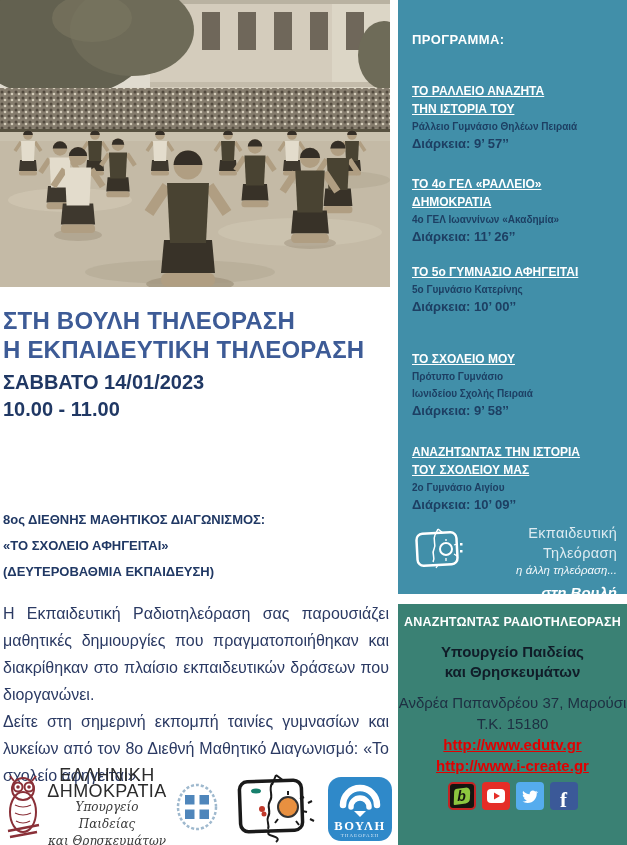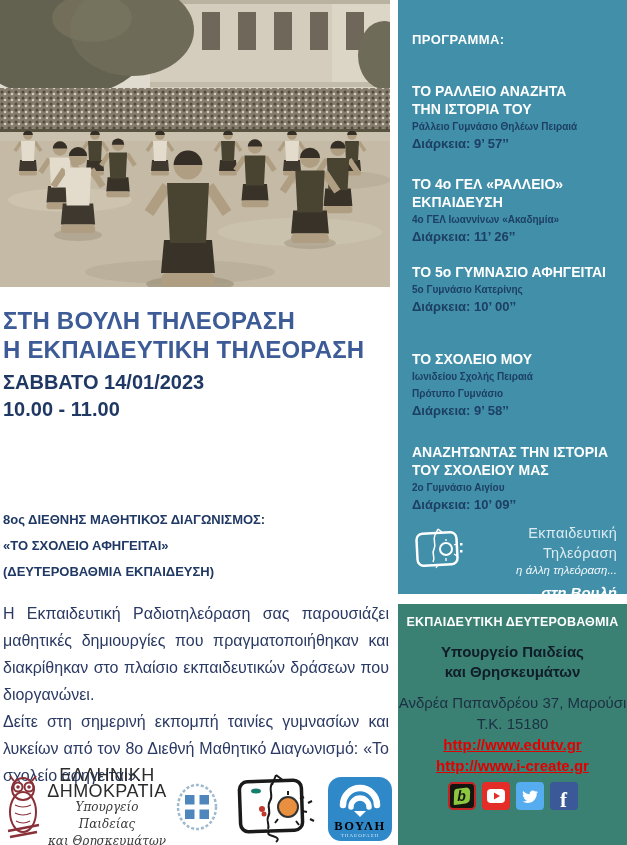--- a/index.html
+++ b/index.html
@@ -24,27 +24,27 @@
   
   .footer { position:absolute; left:0; top:772px; width:396px; height:73px; display:flex; align-items:center; }
   .owl-wrap { margin-left:6px; flex:0 0 auto; }
   .rep-text { margin-left:4px; width:122px; text-align:center; }
   .rep-name { font-size:18px; color:#2b2b2b; letter-spacing:0.4px; line-height:16px; }
   .rep-min { font-family:"DejaVu Serif", serif; font-style:italic; font-size:12px; color:#3a3a3a; line-height:17px; }
   .emblem-wrap { margin-left:8px; flex:0 0 auto; }
   .tv-wrap { margin-left:14px; flex:0 0 auto; }
   .vouli { margin-left:12px; flex:0 0 auto; width:64px; height:64px; border-radius:13px; background:#2f89c9; text-align:center; }
   .vouli svg { margin-top:6px; }
-  .vouli-name { font-family:"Liberation Serif", serif; font-weight:bold; font-size:12.5px; color:#000000; letter-spacing:1.5px; line-height:11px; }
+  .vouli-name { font-family:"Liberation Serif", serif; font-weight:bold; font-size:12.5px; color:#ffffff; letter-spacing:1.5px; line-height:11px; }
   .vouli-sub { font-family:"Liberation Serif", serif; font-size:5px; color:#cfe4f4; letter-spacing:1px; line-height:8px; }
 
   
   .sidebar { position:absolute; left:398px; top:0; width:229px; height:594px; background:#418fa9; padding:30px 10px 0 14px; }
   .prog-heading { color:#ffffff; font-size:13px; font-weight:bold; letter-spacing:0.4px; line-height:20px; }
-  .entry-title div { color:#ffffff; font-size:14px; font-weight:bold; line-height:18px; }
+  .entry-title div { color:#ffffff; font-size:12px; font-weight:bold; line-height:18px;text-decoration:underline; }
   .entry-school div { color:#1d3f63; font-size:10px; font-weight:bold; line-height:17px; }
   .entry-duration { color:#1d3f63; font-size:13px; font-weight:600; line-height:17px; }
   .m1 { margin-top:32px; } .m2 { margin-top:23px; } .m3 { margin-top:18px; }
   .m4 { margin-top:35px; } .m5 { margin-top:24px; }
   .sidebar-logo { position:relative; margin-top:10px; height:78px; }
   .sketch-white { position:absolute; left:2px; top:2px; }
   .logo-text { margin-left:56px; text-align:right; }
   .logo-name { color:#ddebf1; font-size:14.5px; line-height:20px; letter-spacing:0.3px; }
   .logo-tagline { color:#f2f7fa; font-size:11.5px; font-style:italic; line-height:15px; }
   .logo-subtitle { color:#ffffff; font-size:15px; font-weight:bold; font-style:italic; line-height:20px; margin-top:5px; }
@@ -243,21 +243,21 @@
       </div>
       <div class="entry-school">
         <div>Ράλλειο Γυμνάσιο Θηλέων Πειραιά</div>
       </div>
       <div class="entry-duration">Διάρκεια: 9’ 57’’</div>
     </div>
 
     <div class="entry m2">
       <div class="entry-title">
         <div>ΤΟ 4ο ΓΕΛ «ΡΑΛΛΕΙΟ»</div>
-        <div>ΕΚΠΑΙΔΕΥΣΗ</div>
+        <div>ΔΗΜΟΚΡΑΤΙΑ</div>
       </div>
       <div class="entry-school">
         <div>4ο ΓΕΛ Ιωαννίνων «Ακαδημία»</div>
       </div>
       <div class="entry-duration">Διάρκεια: 11’ 26’’</div>
     </div>
 
     <div class="entry m3">
       <div class="entry-title">
         <div>ΤΟ 5ο ΓΥΜΝΑΣΙΟ ΑΦΗΓΕΙΤΑΙ</div>
@@ -266,22 +266,22 @@
         <div>5ο Γυμνάσιο Κατερίνης</div>
       </div>
       <div class="entry-duration">Διάρκεια: 10’ 00’’</div>
     </div>
 
     <div class="entry m4">
       <div class="entry-title">
         <div>ΤΟ ΣΧΟΛΕΙΟ ΜΟΥ</div>
       </div>
       <div class="entry-school">
+        <div>Πρότυπο Γυμνάσιο</div>
         <div>Ιωνιδείου Σχολής Πειραιά</div>
-        <div>Πρότυπο Γυμνάσιο</div>
       </div>
       <div class="entry-duration">Διάρκεια: 9’ 58’’</div>
     </div>
 
     <div class="entry m5">
       <div class="entry-title">
         <div>ΑΝΑΖΗΤΩΝΤΑΣ ΤΗΝ ΙΣΤΟΡΙΑ</div>
         <div>ΤΟΥ ΣΧΟΛΕΙΟΥ ΜΑΣ</div>
       </div>
       <div class="entry-school">
@@ -304,21 +304,21 @@
       </svg>
       <div class="logo-text">
         <div class="logo-name">Εκπαιδευτική Τηλεόραση</div>
         <div class="logo-tagline">η άλλη τηλεόραση...</div>
         <div class="logo-subtitle">στη Βουλή Τηλεόραση</div>
       </div>
     </div>
   </aside>
 
   <div class="contact">
-    <div class="contact-head">ΕΚΠΑΙΔΕΥΤΙΚΗ ΔΕΥΤΕΡΟΒΑΘΜΙΑ</div>
+    <div class="contact-head">ΑΝΑΖΗΤΩΝΤΑΣ ΡΑΔΙΟΤΗΛΕΟΡΑΣΗ</div>
     <div class="contact-ministry">
       <div>Υπουργείο Παιδείας</div>
       <div>και Θρησκευμάτων</div>
     </div>
     <div class="contact-address">
       <div>Ανδρέα Παπανδρέου 37, Μαρούσι</div>
       <div>Τ.Κ. 15180</div>
     </div>
     <span class="link">http://www.edutv.gr</span>
     <span class="link">http://www.i-create.gr</span>

